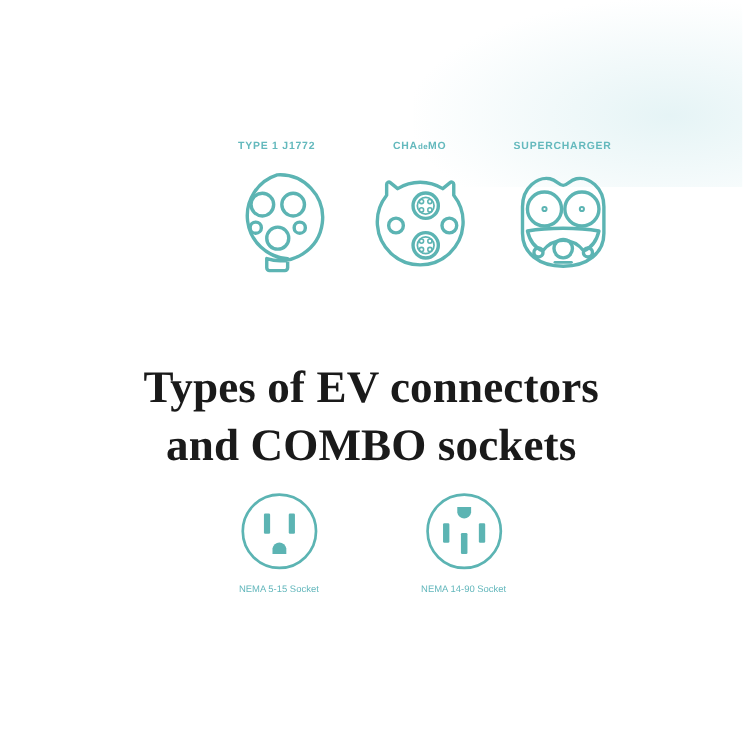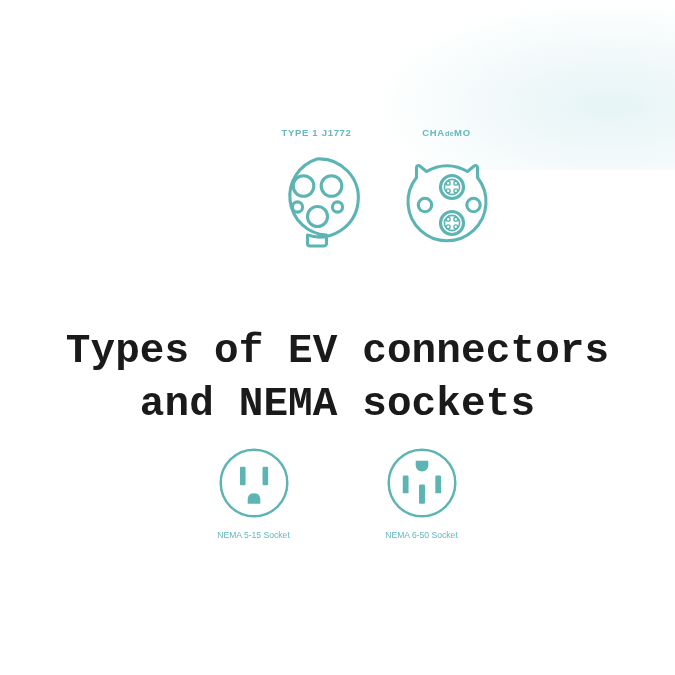--- a/index.html
+++ b/index.html
@@ -79,21 +79,21 @@
     display: block;
   }
 
   
   #headline {
     position: absolute;
     top: 298px;
     left: 0;
     width: 675px;
     text-align: center;
-    font-family: Liberation Mono, monospace;
+    font-family: Liberation Serif, serif;
     font-size: 41px;
     line-height: 1.28;
     color: #1a1a1a;
     letter-spacing: 0.1px;
   }
   #headline .line {
     display: block;
   }
 
   
@@ -191,26 +191,62 @@
           <circle cx="51.2" cy="76.8" r="1.9" stroke-width="1.4"></circle>
           <circle cx="58.8" cy="76.8" r="1.9" stroke-width="1.4"></circle>
 
           <circle cx="28" cy="55" r="6.7"></circle>
           <circle cx="76.5" cy="55" r="6.7"></circle>
         </g>
       </svg>
     </div>
 
 
+    <div class="connector-item">
+      <div class="connector-label">SUPERCHARGER</div>
+      <svg class="connector-art" viewBox="0 0 100 108">
+        <g fill="none" stroke="#5cb4b3" stroke-width="3.1" stroke-linecap="round" stroke-linejoin="round">
+
+          <path d="M13 38
+                   C13 20 27 10.5 38 12.5
+                   C44 13.8 46.5 18.5 50 18.5
+                   C53.5 18.5 56 13.8 62 12.5
+                   C73 10.5 87 20 87 38
+                   L87 62
+                   C87 80 72 92 50 92
+                   C28 92 13 80 13 62 Z"></path>
+
+          <circle cx="33" cy="40" r="15.5"></circle>
+          <circle cx="67" cy="40" r="15.5"></circle>
+          <circle cx="33" cy="40" r="1.9" stroke-width="1.8"></circle>
+          <circle cx="67" cy="40" r="1.9" stroke-width="1.8"></circle>
+
+          <path d="M17.5 60
+                   C26 58.5 36 57.5 50 57.5
+                   C64 57.5 74 58.5 82.5 60
+                   C80 70.5 74 76 68.5 78
+                   C63 71 57 68.5 50 68.5
+                   C43 68.5 37 71 31.5 78
+                   C26 76 20 70.5 17.5 60 Z"></path>
+
+          <circle cx="50" cy="76" r="8.4"></circle>
+
+          <circle cx="27.5" cy="79.5" r="4.1"></circle>
+          <circle cx="72.5" cy="79.5" r="4.1"></circle>
+
+          <path d="M42.5 88.5 L57.5 88.5" stroke-width="2.6"></path>
+        </g>
+      </svg>
+    </div>
 
   </div>
 
   <h1 id="headline">
     <span class="line">Types of EV connectors</span>
-    <span class="line">and NEMA sockets</span>
+    <span class="line">and COMBO sockets</span>
   </h1>
 
   <div id="sockets-row">
 
     <div class="socket-item">
       <svg class="socket-art" viewBox="0 0 100 100">
         <circle cx="50" cy="50" r="45" fill="none" stroke="#5cb4b3" stroke-width="3.3"></circle>
         <g fill="#5cb4b3">
 
           <rect x="31" y="28" width="7.6" height="25" rx="1.6"></rect>
@@ -229,18 +265,18 @@
 
           <path d="M41.5 20 L58.5 20 L58.5 27 A8.6 8.6 0 0 1 41.5 27 Z"></path>
 
           <rect x="24" y="40" width="7.8" height="24" rx="1.6"></rect>
 
           <rect x="68" y="40" width="7.8" height="24" rx="1.6"></rect>
 
           <rect x="46" y="52" width="8" height="26" rx="1.6"></rect>
         </g>
       </svg>
-      <div class="socket-label">NEMA 6-50 Socket</div>
+      <div class="socket-label">NEMA 14-90 Socket</div>
     </div>
 
   </div>
 
 </div>
 
 </body></html>

